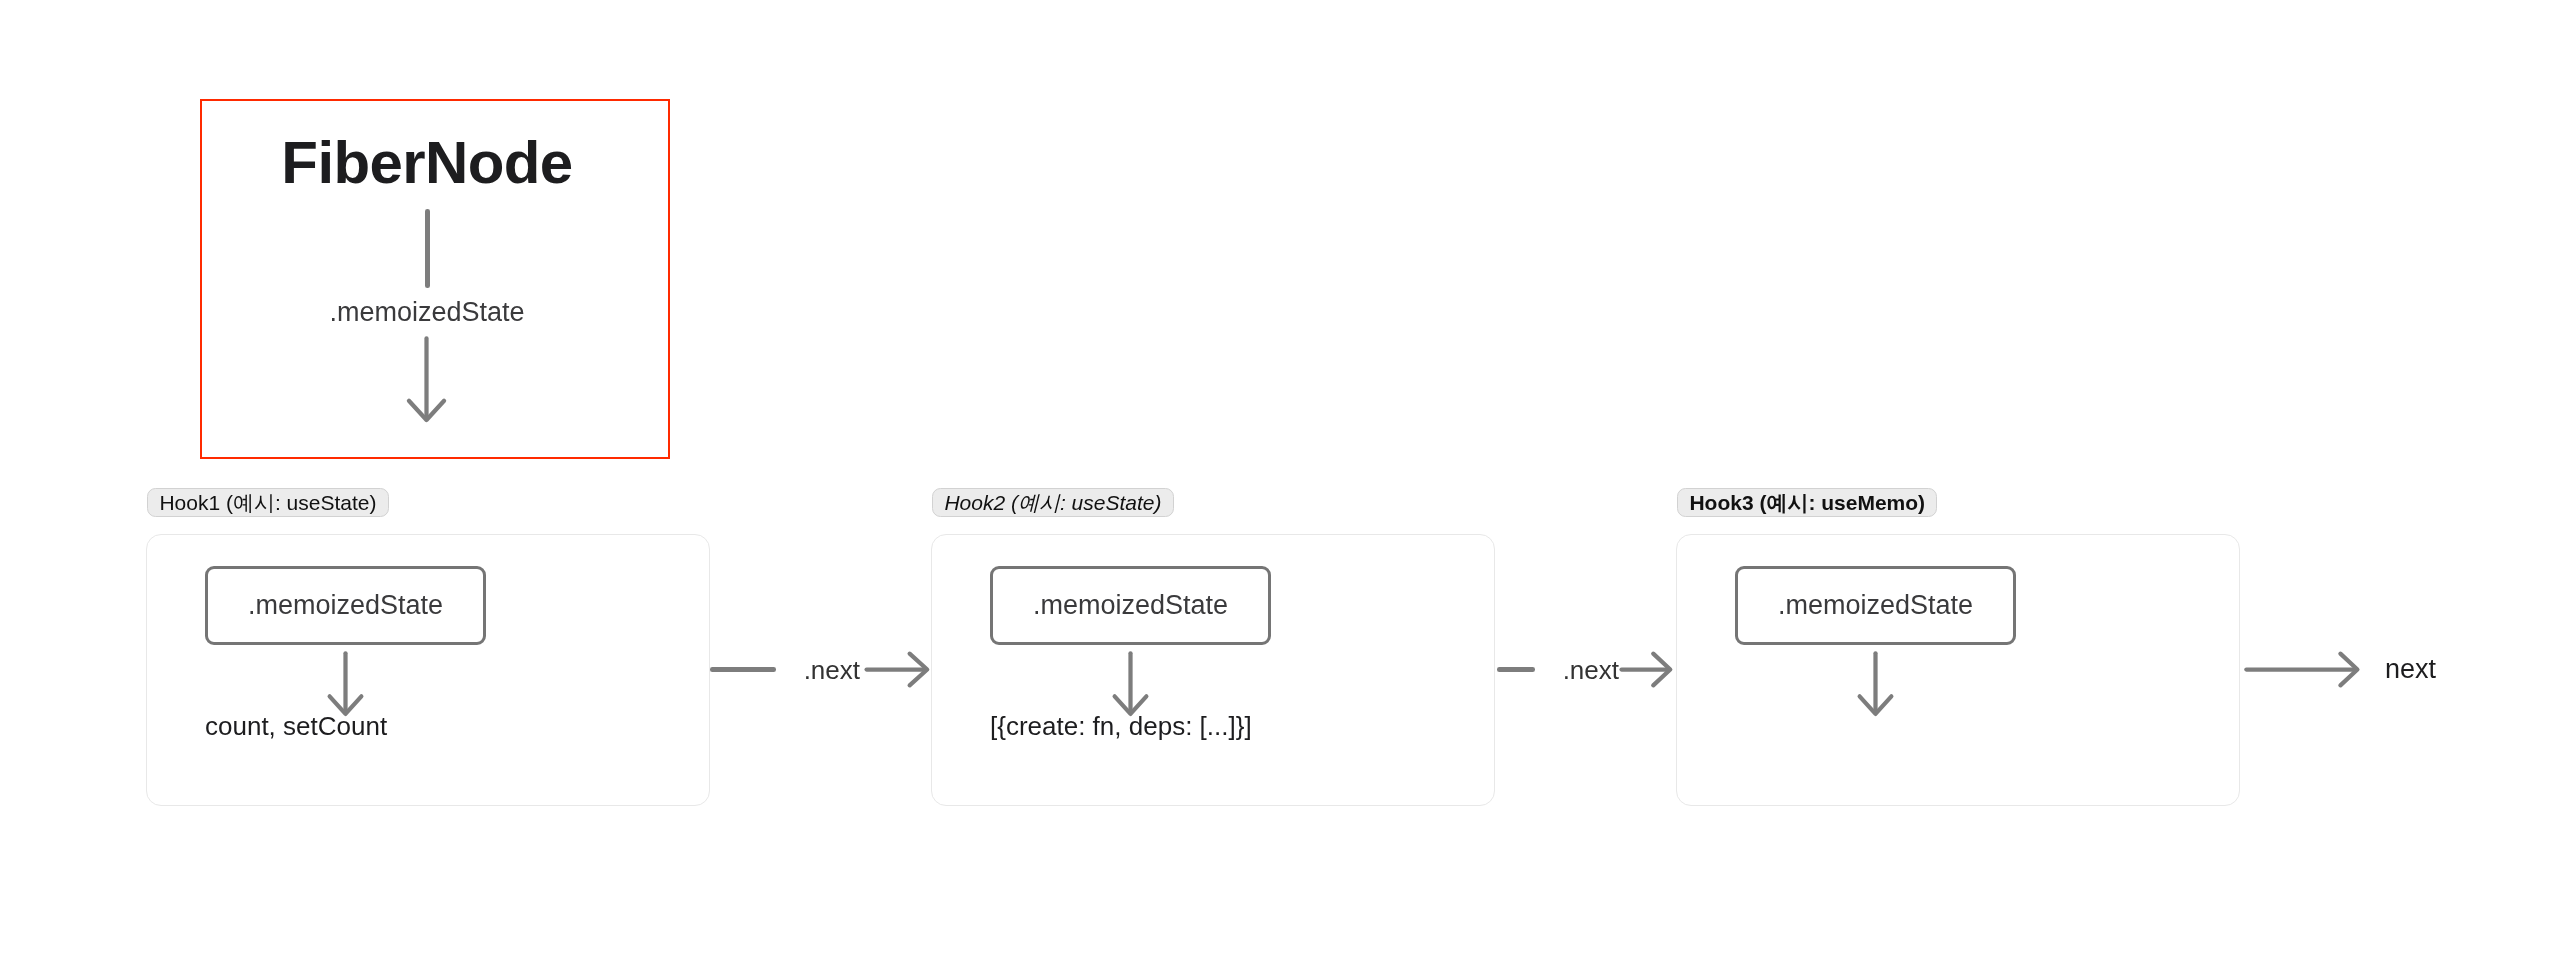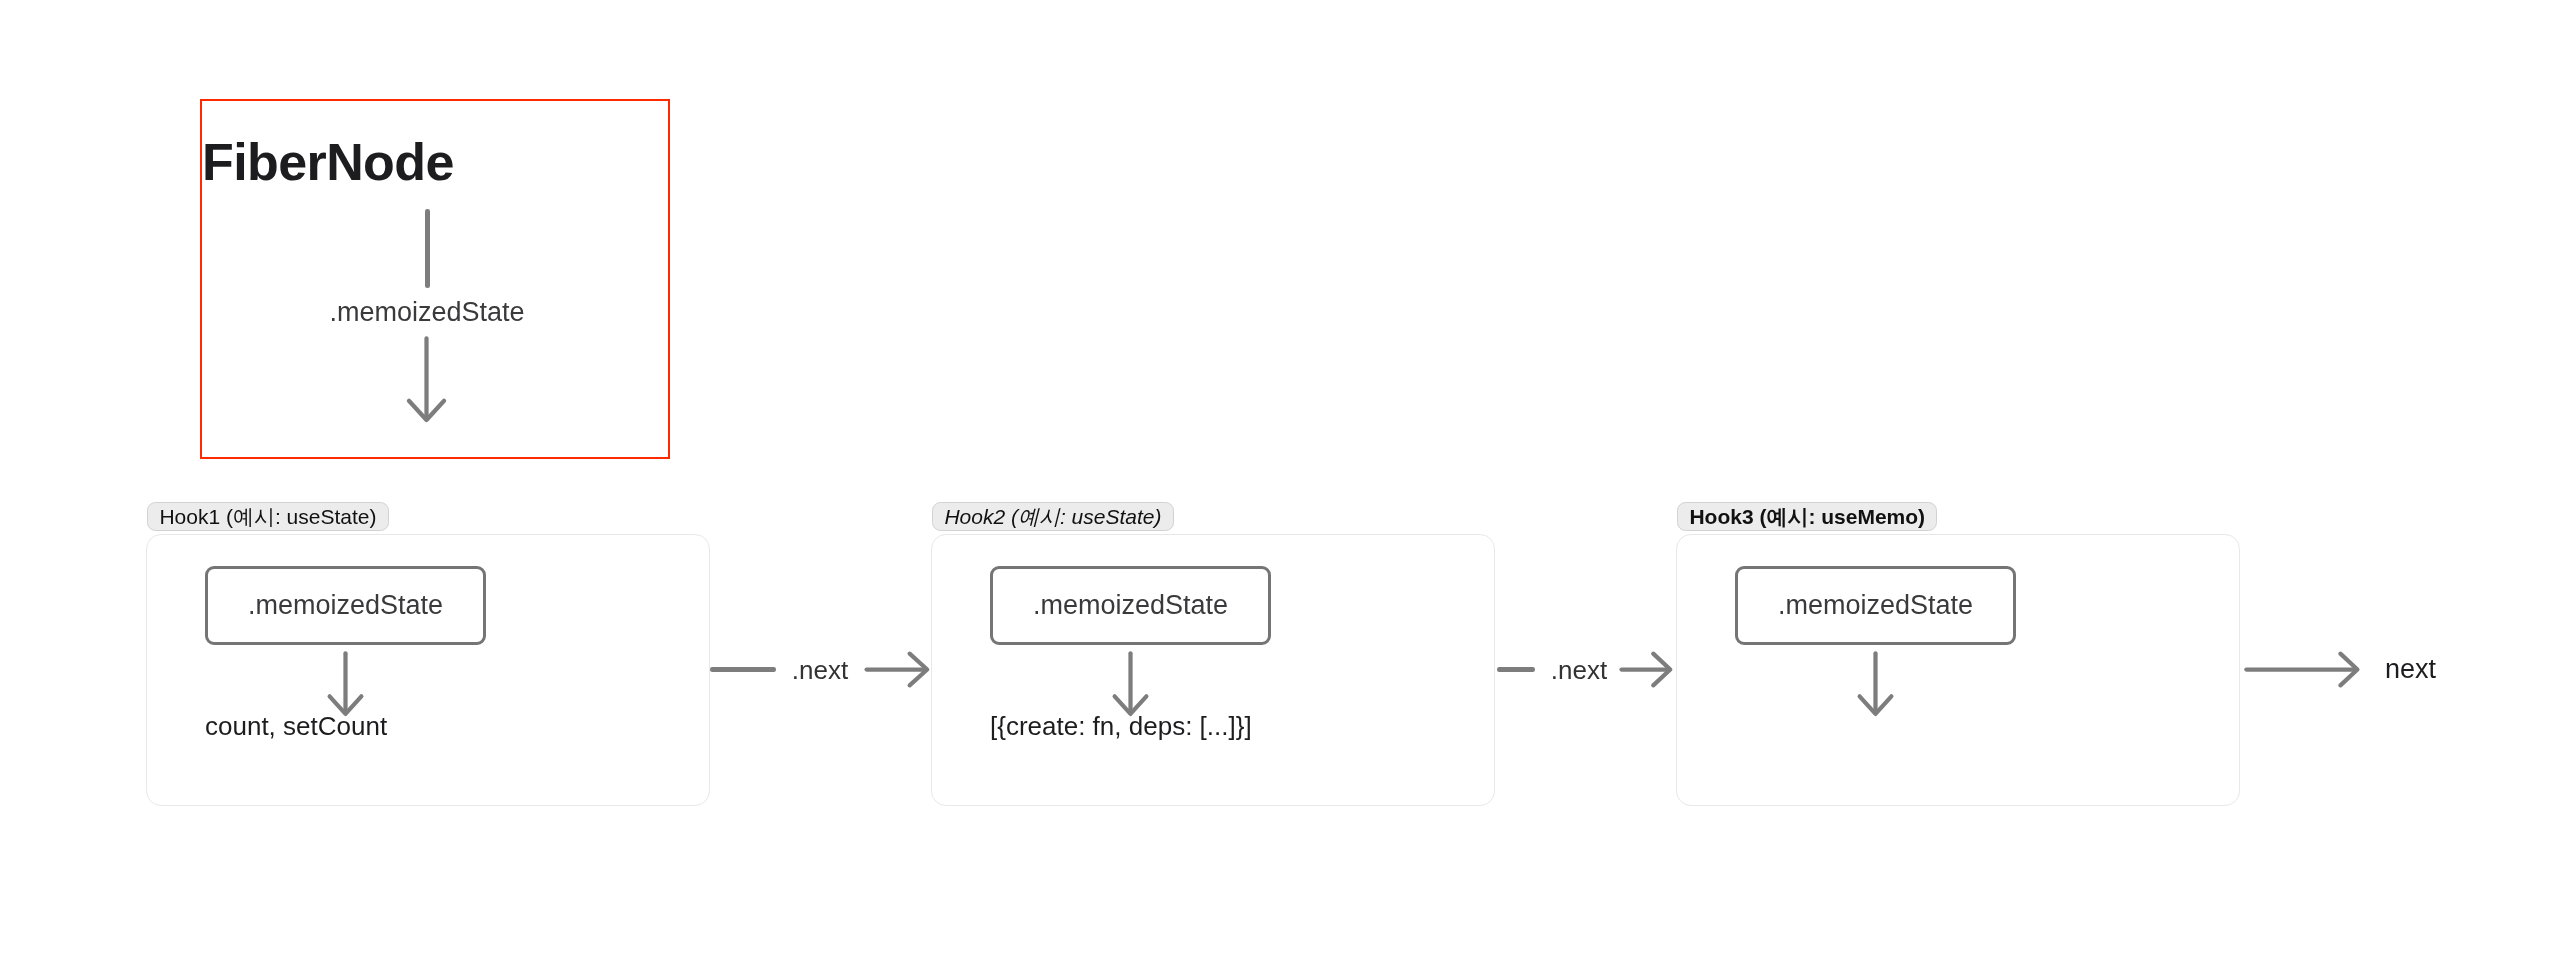--- a/index.html
+++ b/index.html
@@ -24,40 +24,40 @@
   }
 
   
   .fiber-box{
     position:absolute;left:200px;top:99px;width:470px;height:360px;
     border:2.8px solid var(--highlight);
     background:#ffffff;
   }
   .fiber-title{
     position:absolute;left:0;top:36px;width:450px;
-    text-align:left;
-    font-size:52px;font-weight:bold;line-height:51px;
+    text-align:center;
+    font-size:60px;font-weight:bold;line-height:51px;
     color:var(--text-primary);
     letter-spacing:-0.6px;
   }
   .fiber-stem{
     position:absolute;left:223px;top:108px;width:4.6px;height:79px;
     background:var(--arrow);border-radius:2.3px;
   }
   .fiber-pointer{
     position:absolute;left:0;top:196px;width:450px;
     text-align:center;
     font-size:27px;line-height:31px;
     color:var(--text-secondary);
   }
   .fiber-arrow{position:absolute;left:199px;top:235px;}
 
   
   .hook-tag{
-    position:absolute;top:502px;
+    position:absolute;top:488px;
     display:inline-block;
     padding:0 11.4px;
     line-height:27px;
     border:1.1px solid var(--tag-border);
     border-radius:8.5px;
     background:var(--tag-bg);
     font-size:21px;
     color:#111111;
     white-space:nowrap;
   }
@@ -97,21 +97,21 @@
   
   .edge-stub{
     position:absolute;top:667px;height:4.6px;
     background:var(--arrow);border-radius:2.3px;
   }
   .edge-stub.c1{left:710px;width:66px;}
   .edge-stub.c2{left:1497px;width:38px;}
 
   .edge-label{
     position:absolute;top:657px;width:80px;
-    text-align:center;
+    text-align:right;
     font-size:26px;line-height:26px;
     color:#333333;
     white-space:nowrap;
   }
   .edge-label.c1{left:780px;}
   .edge-label.c2{left:1539px;}
 
   .edge-arrow{position:absolute;}
   .edge-arrow.c1{left:863px;top:644px;}
   .edge-arrow.c2{left:1619px;top:644px;}

